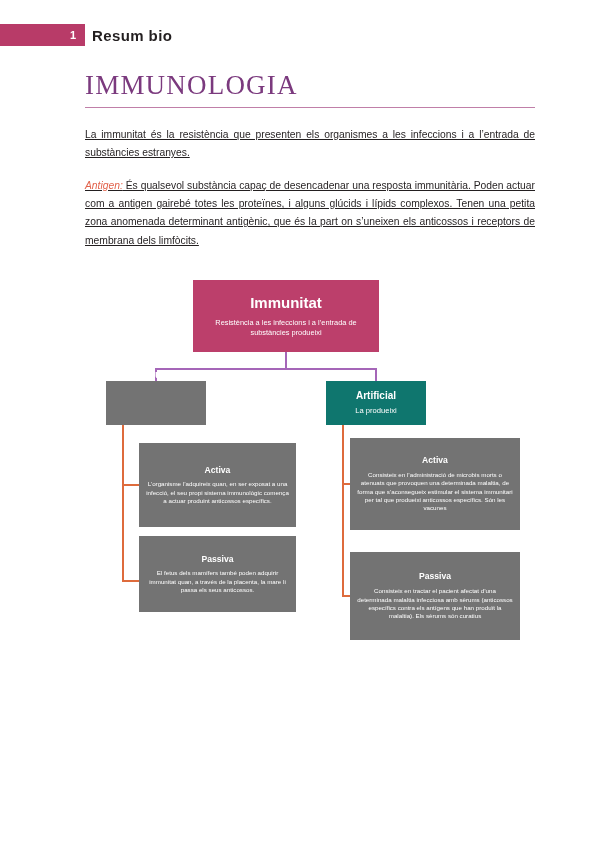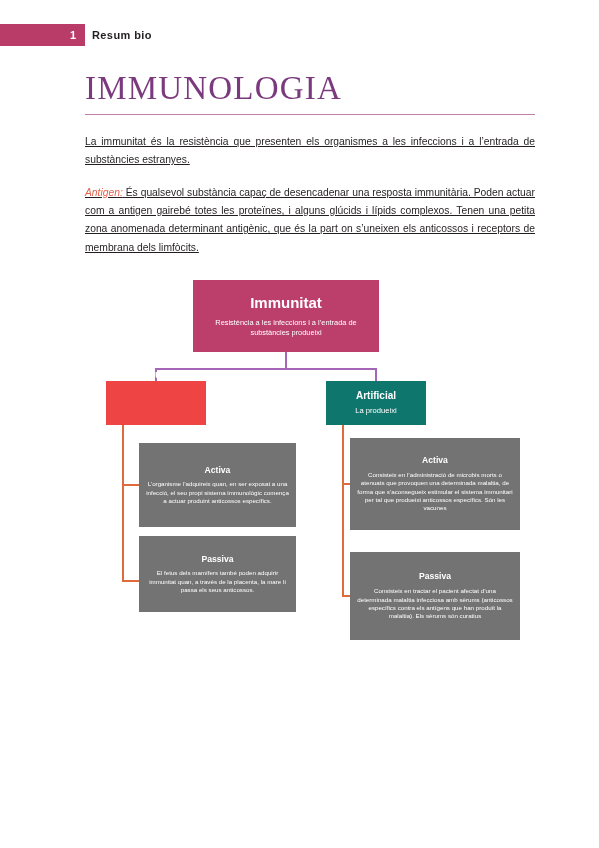--- a/index.html
+++ b/index.html
@@ -36,37 +36,37 @@
     justify-content: flex-end;
     padding-right: 9px;
   }
   .header-title {
     position: absolute;
     left: 92px;
     top: 0;
     height: 22px;
     display: flex;
     align-items: center;
-    font-size: 11px;
+    font-size: 15px;
     font-weight: bold;
     color: #231f20;
     letter-spacing: 0.4px;
   }
 
   
   .page {
     position: absolute;
     left: 85px;
     top: 70px;
     width: 450px;
   }
 
   .doc-title {
     font-family: "Liberation Serif", serif;
-    font-size: 33px;
+    font-size: 27px;
     color: #7b3a7e;
     letter-spacing: 1.2px;
     font-weight: normal;
     line-height: 1.15;
     padding-bottom: 6px;
   }
   .title-rule {
     width: 100%;
     height: 1px;
     background: #c07fa8;
@@ -126,21 +126,21 @@
   }
   #node-root .node-title { font-size: 15px; margin-bottom: 5px; }
   #node-root .node-desc  { font-size: 7.4px; }
 
   
   #node-natural {
     left: 106px;
     top: 119px;
     width: 100px;
     height: 44px;
-    background: #ef4444;
+    background: #737373;
     gap: 42px;
   }
   #node-artificial {
     left: 326px;
     top: 119px;
     width: 100px;
     height: 44px;
     background: #0f766e;
   }
   #node-natural .node-title, #node-artificial .node-title { font-size: 10px; margin-bottom: 3px; }

